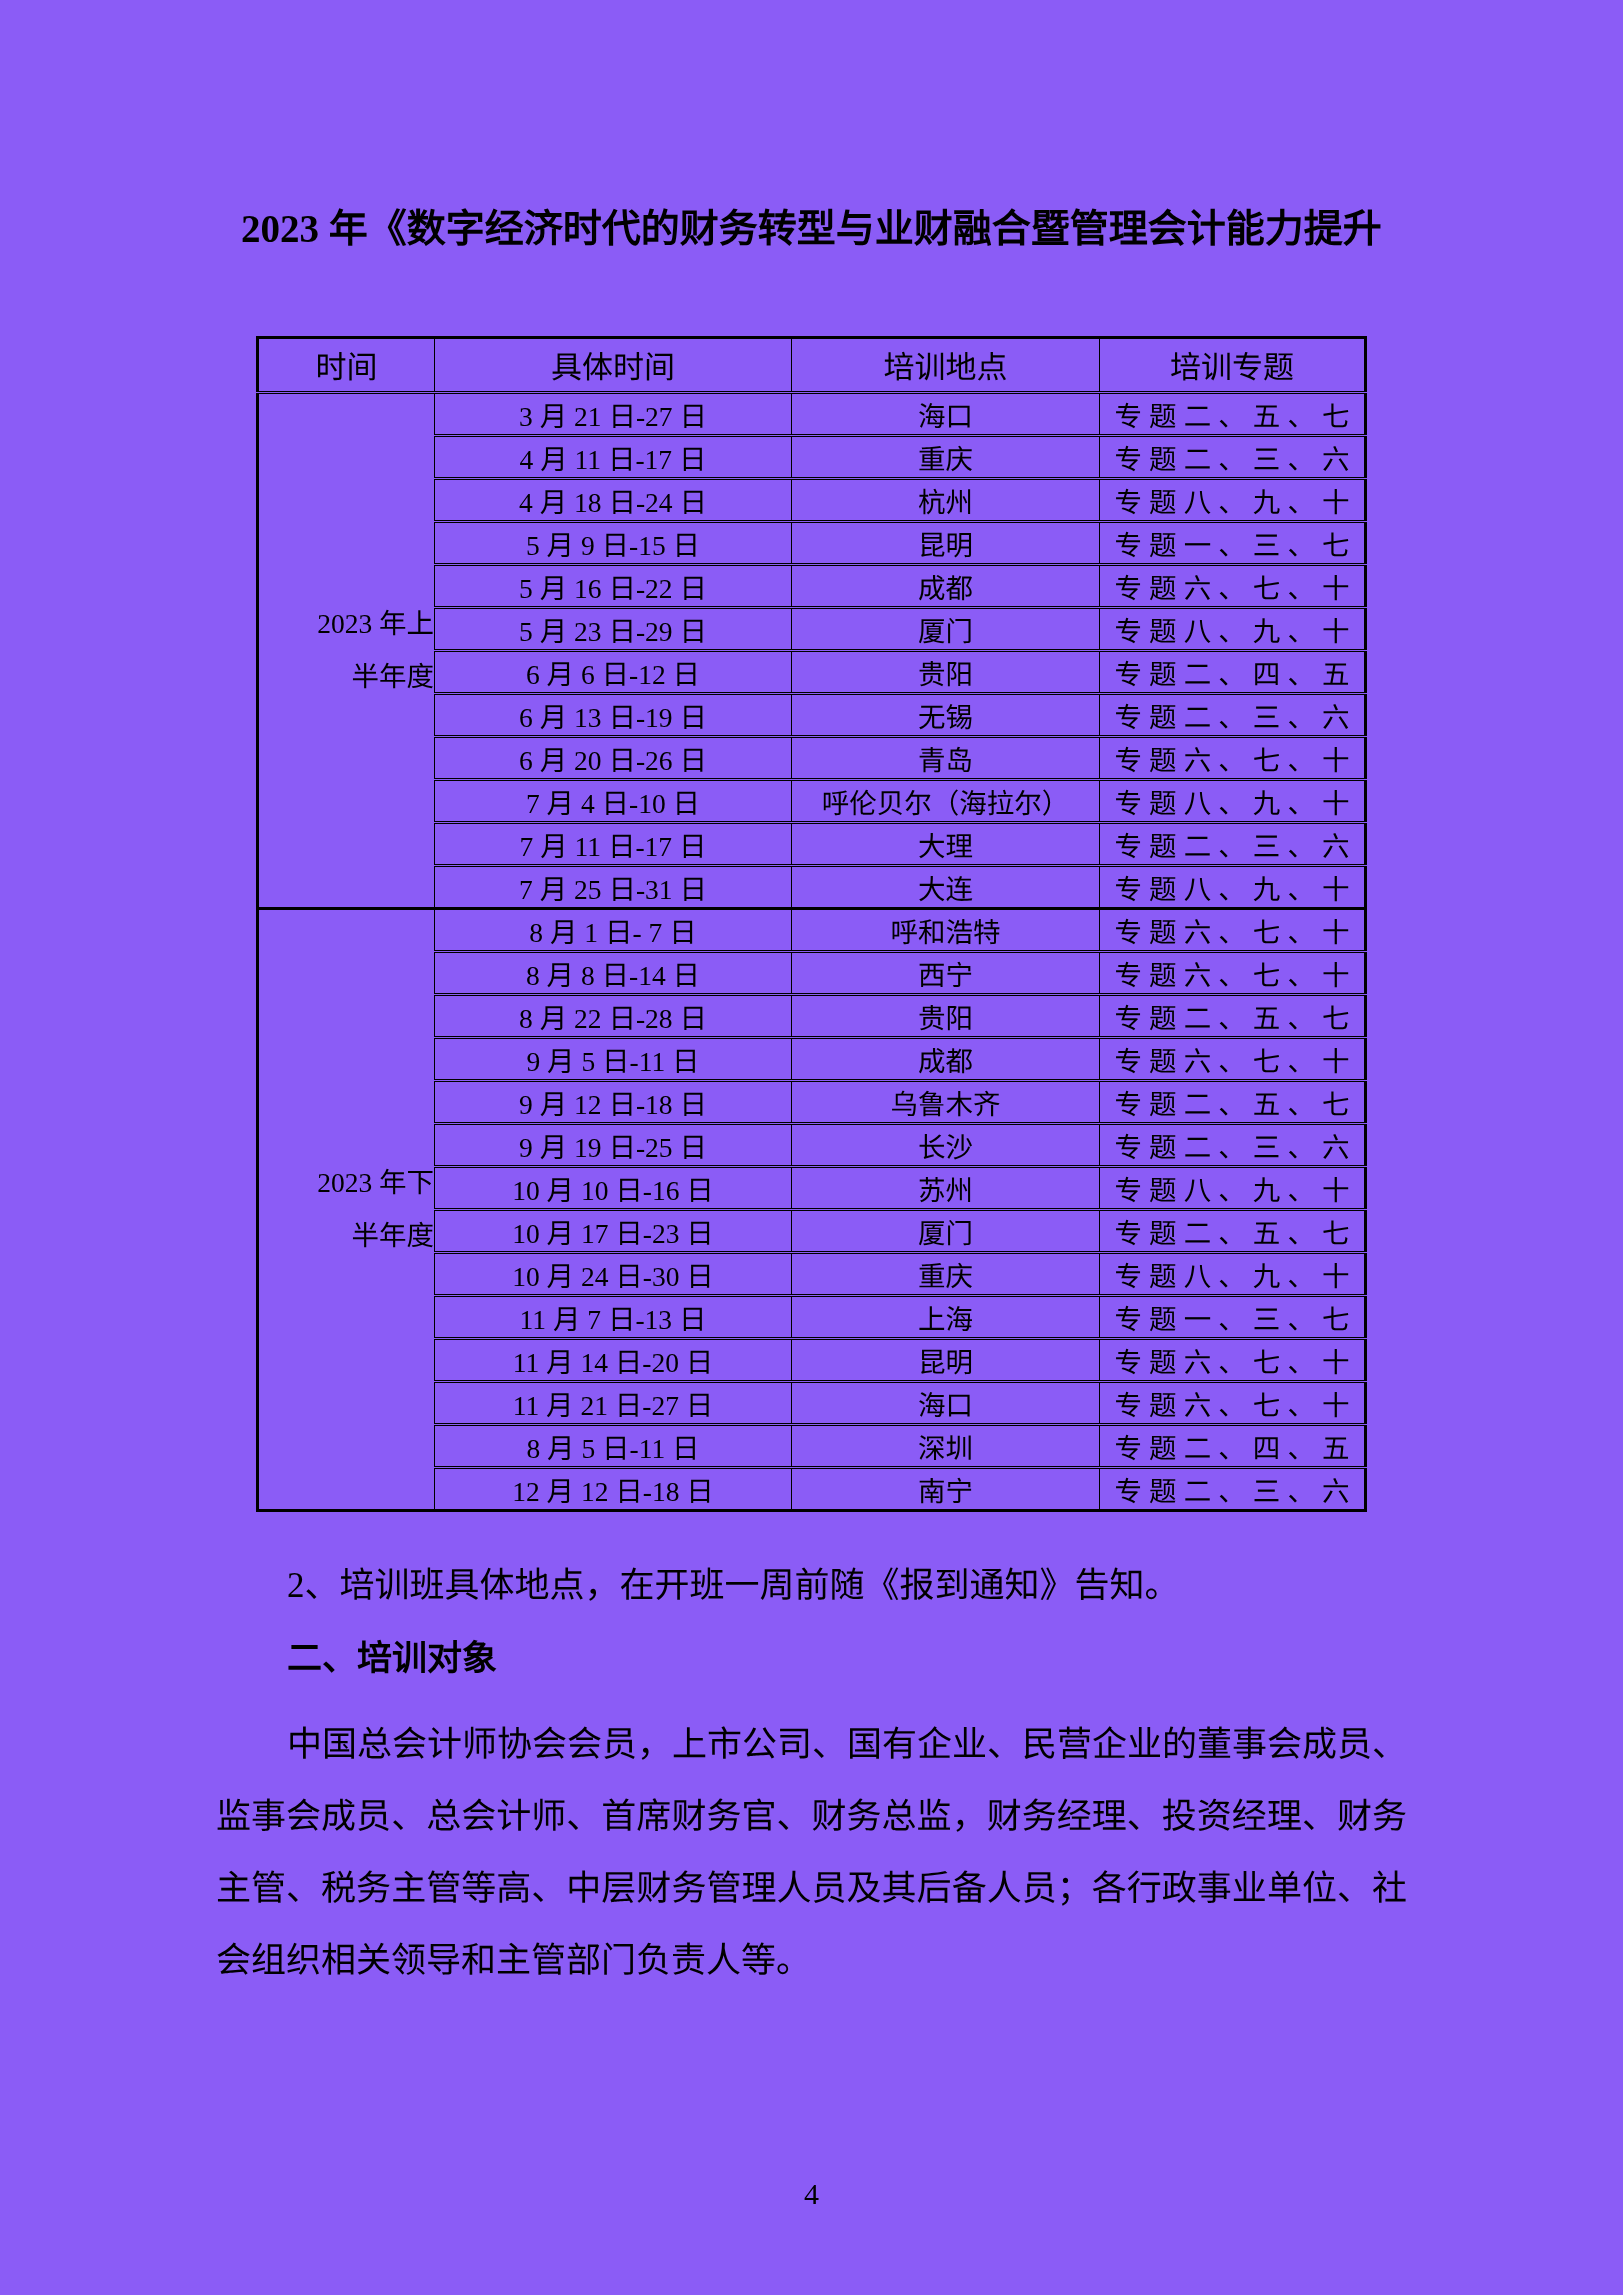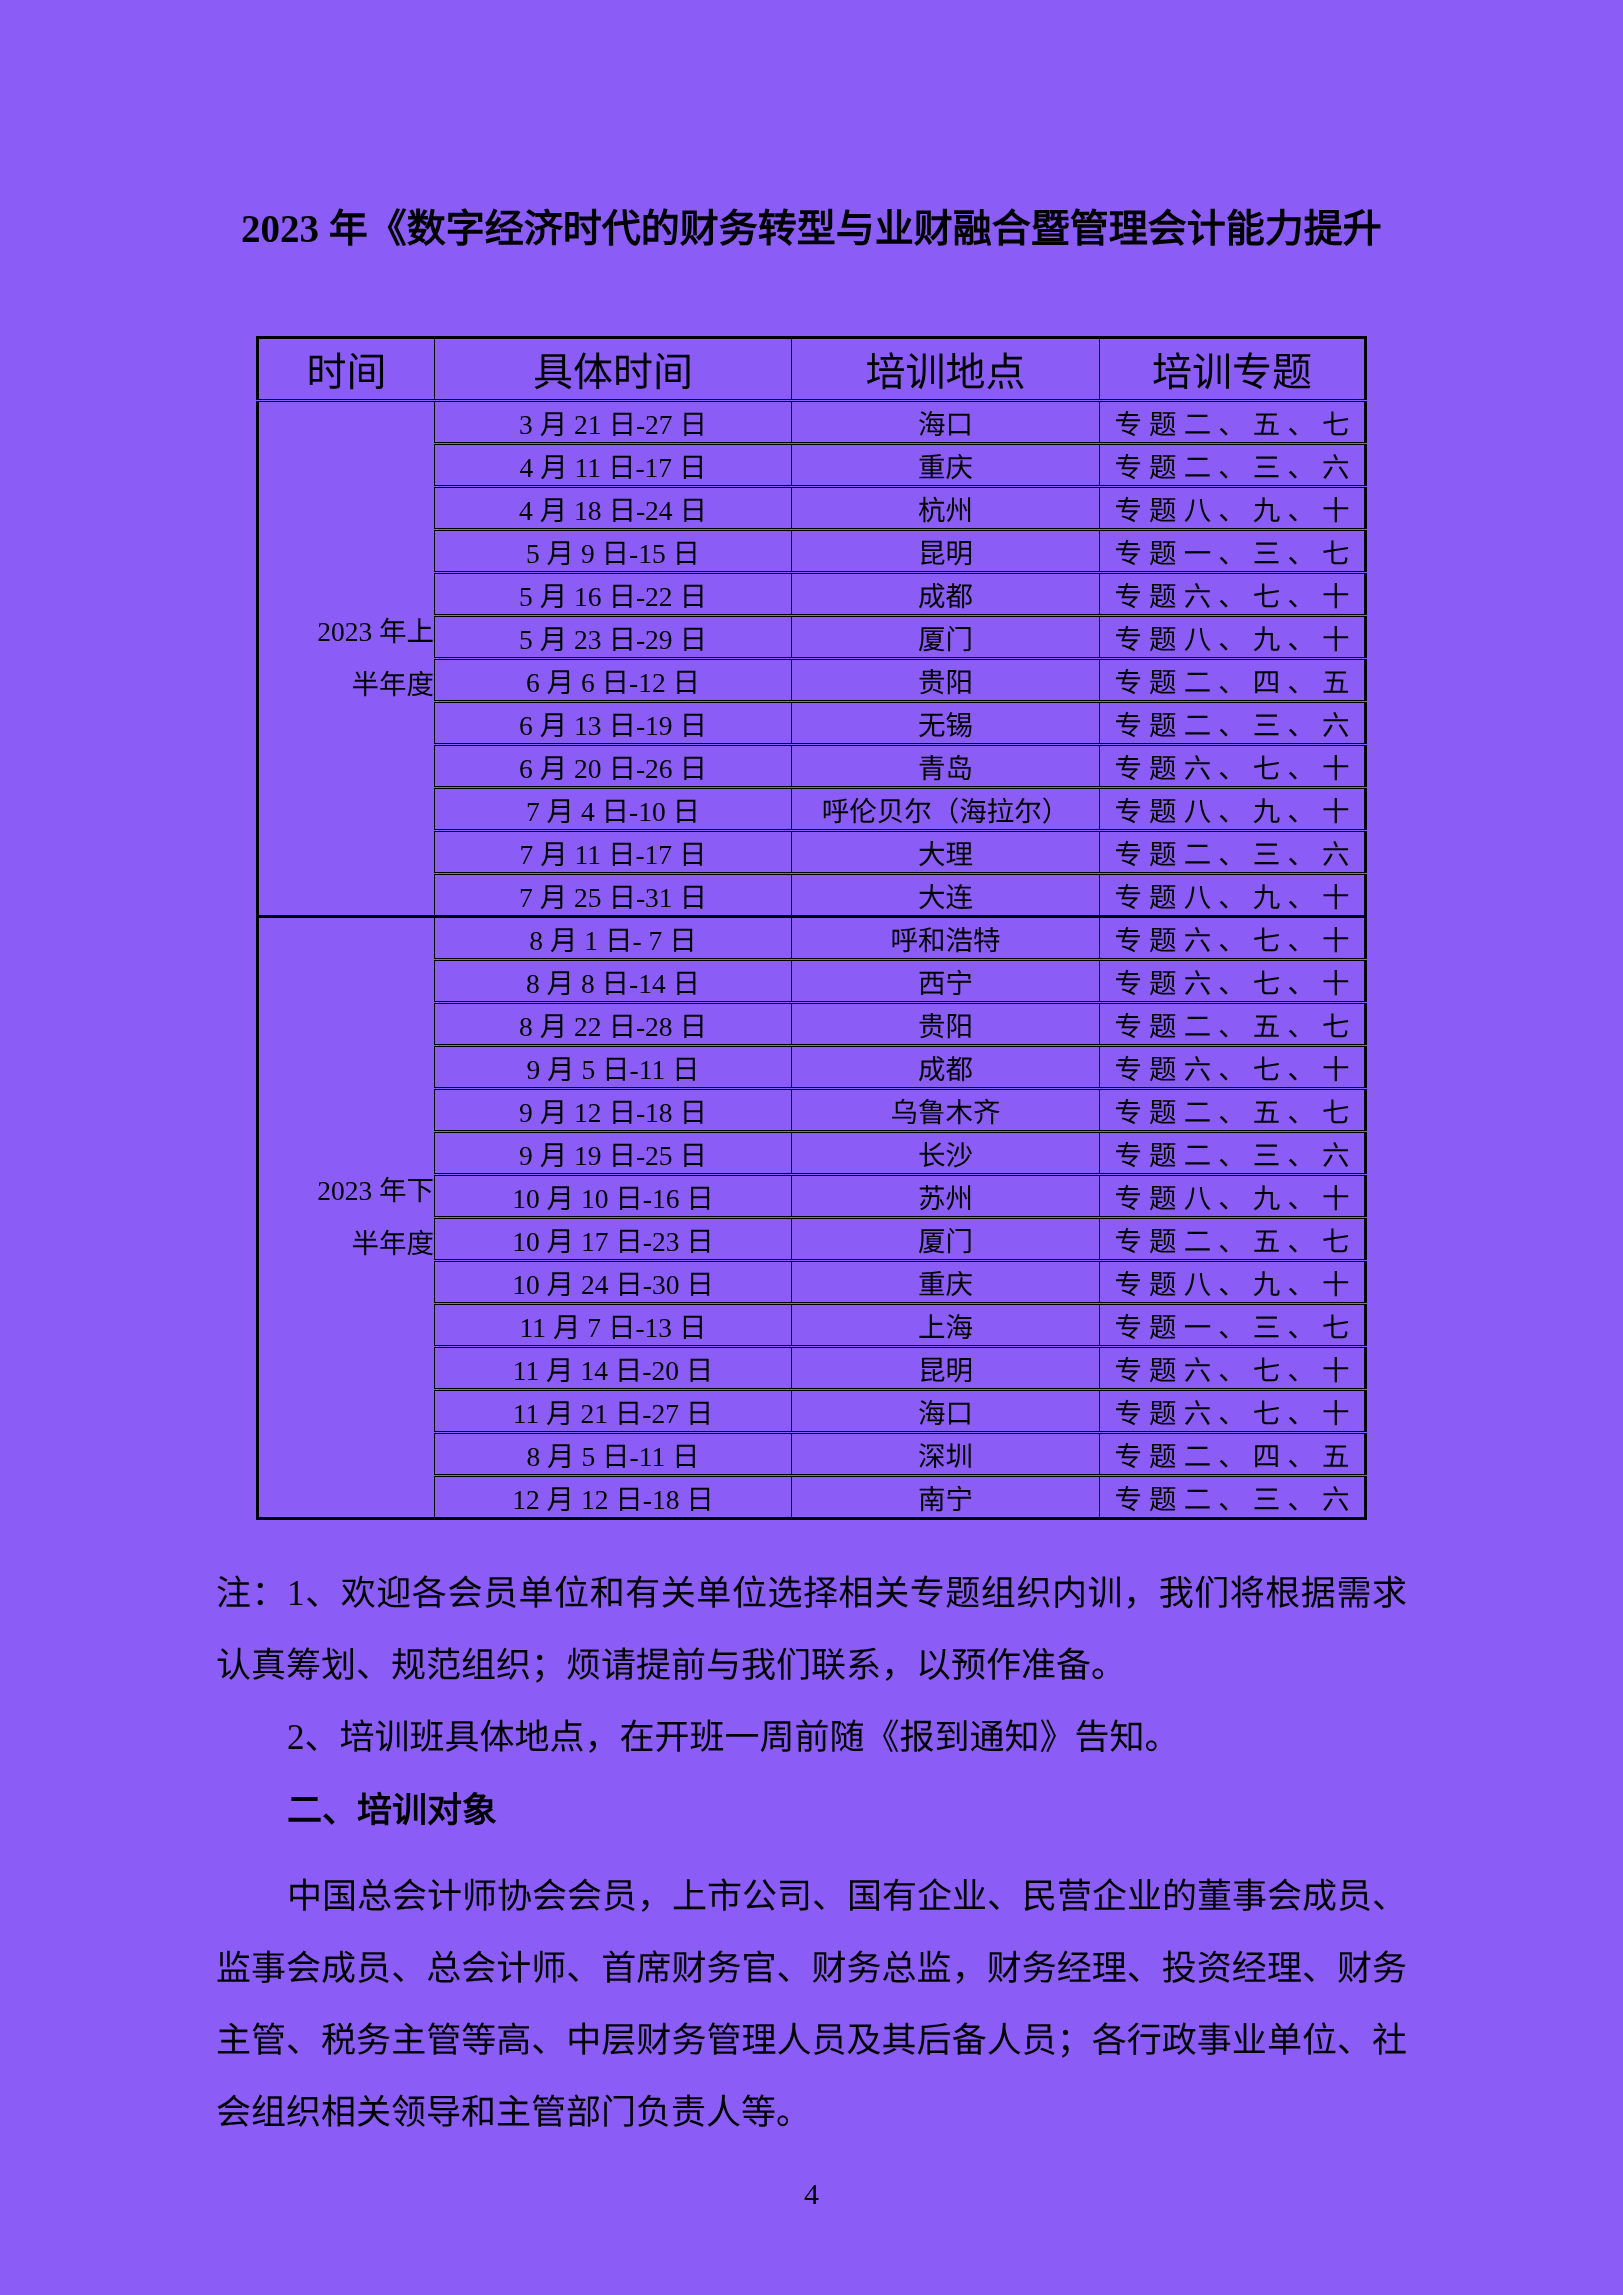--- a/index.html
+++ b/index.html
@@ -29,21 +29,21 @@
   }
   .schedule-table th, .schedule-table td {
     border-left: 1.3px solid #000;
     border-right: 1.3px solid #000;
     font-weight: normal;
     vertical-align: middle;
     overflow: hidden;
   }
   .schedule-table thead th {
     height: 50px;
-    font-size: 40px;
+    font-size: 31px;
     border-bottom: 3.9px solid #000;
   }
   .schedule-table tbody td {
     height: 35px;
     font-size: 27.5px;
     border-top: 3.3px double #000;
     padding: 0;
   }
   .schedule-table tbody tr.section-start > td {
     border-top: 3.9px solid #000;
@@ -242,21 +242,20 @@
         </tr>
         <tr>
           <td class="date-cell">12 月 12 日-18 日</td>
           <td class="location-cell">南宁</td>
           <td class="topics-cell">专题二、三、六</td>
         </tr>
       </tbody>
   </table>
 
   <div class="body-text">
-    <p class="note">注：1、欢迎各会员单位和有关单位选择相关专题组织内训，我们将根据需求认真筹划、规范组织；烦请提前与我们联系，以预作准备。</p>
     <p class="note indent">2、培训班具体地点，在开班一周前随《报到通知》告知。</p>
     <p class="heading indent">二、培训对象</p>
     <p class="targets">中国总会计师协会会员，上市公司、国有企业、民营企业的董事会成员、监事会成员、总会计师、首席财务官、财务总监，财务经理、投资经理、财务主管、税务主管等高、中层财务管理人员及其后备人员；各行政事业单位、社会组织相关领导和主管部门负责人等。</p>
   </div>
 
   <div class="page-number">4</div>
 
 </div>
 
 

